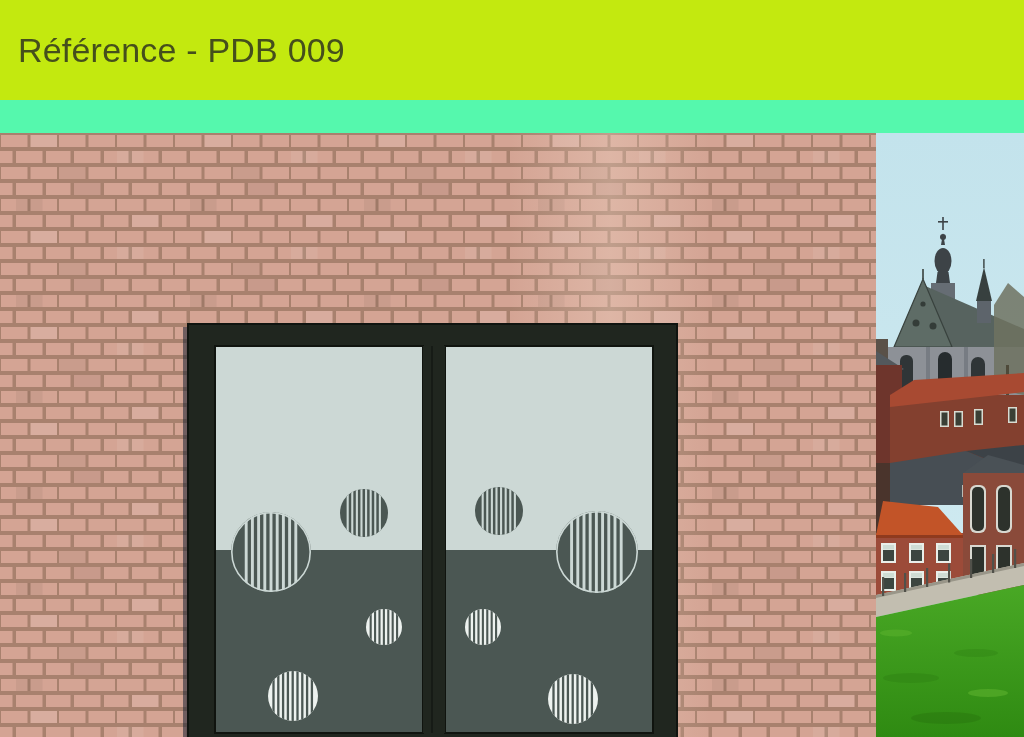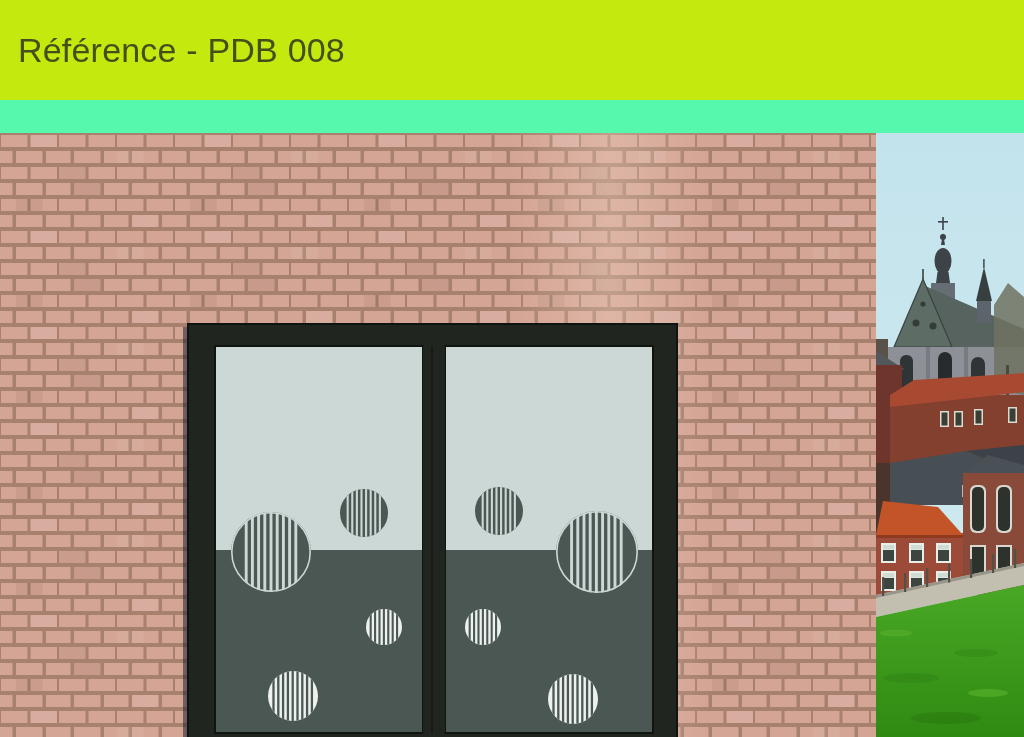--- a/index.html
+++ b/index.html
@@ -52,21 +52,21 @@
   .wall-svg{position:absolute;left:0;top:0;}
   .window-svg{position:absolute;left:181px;top:190px;}
   .photo-svg{position:absolute;left:876px;top:0;}
 </style>
 </head>
 <body>
 
 <div class="stage">
 
   <div class="header">
-    <h1>Référence - PDB 008</h1>
+    <h1>Référence - PDB 009</h1>
   </div>
 
   <div class="accent-strip"></div>
 
   <div class="scene">
 
     <svg class="wall-svg" width="876" height="604" viewBox="0 0 876 604">
       <defs>
         <pattern id="brickP" width="58" height="32" patternUnits="userSpaceOnUse">
           <rect width="58" height="32" fill="var(--mortar)"></rect>

